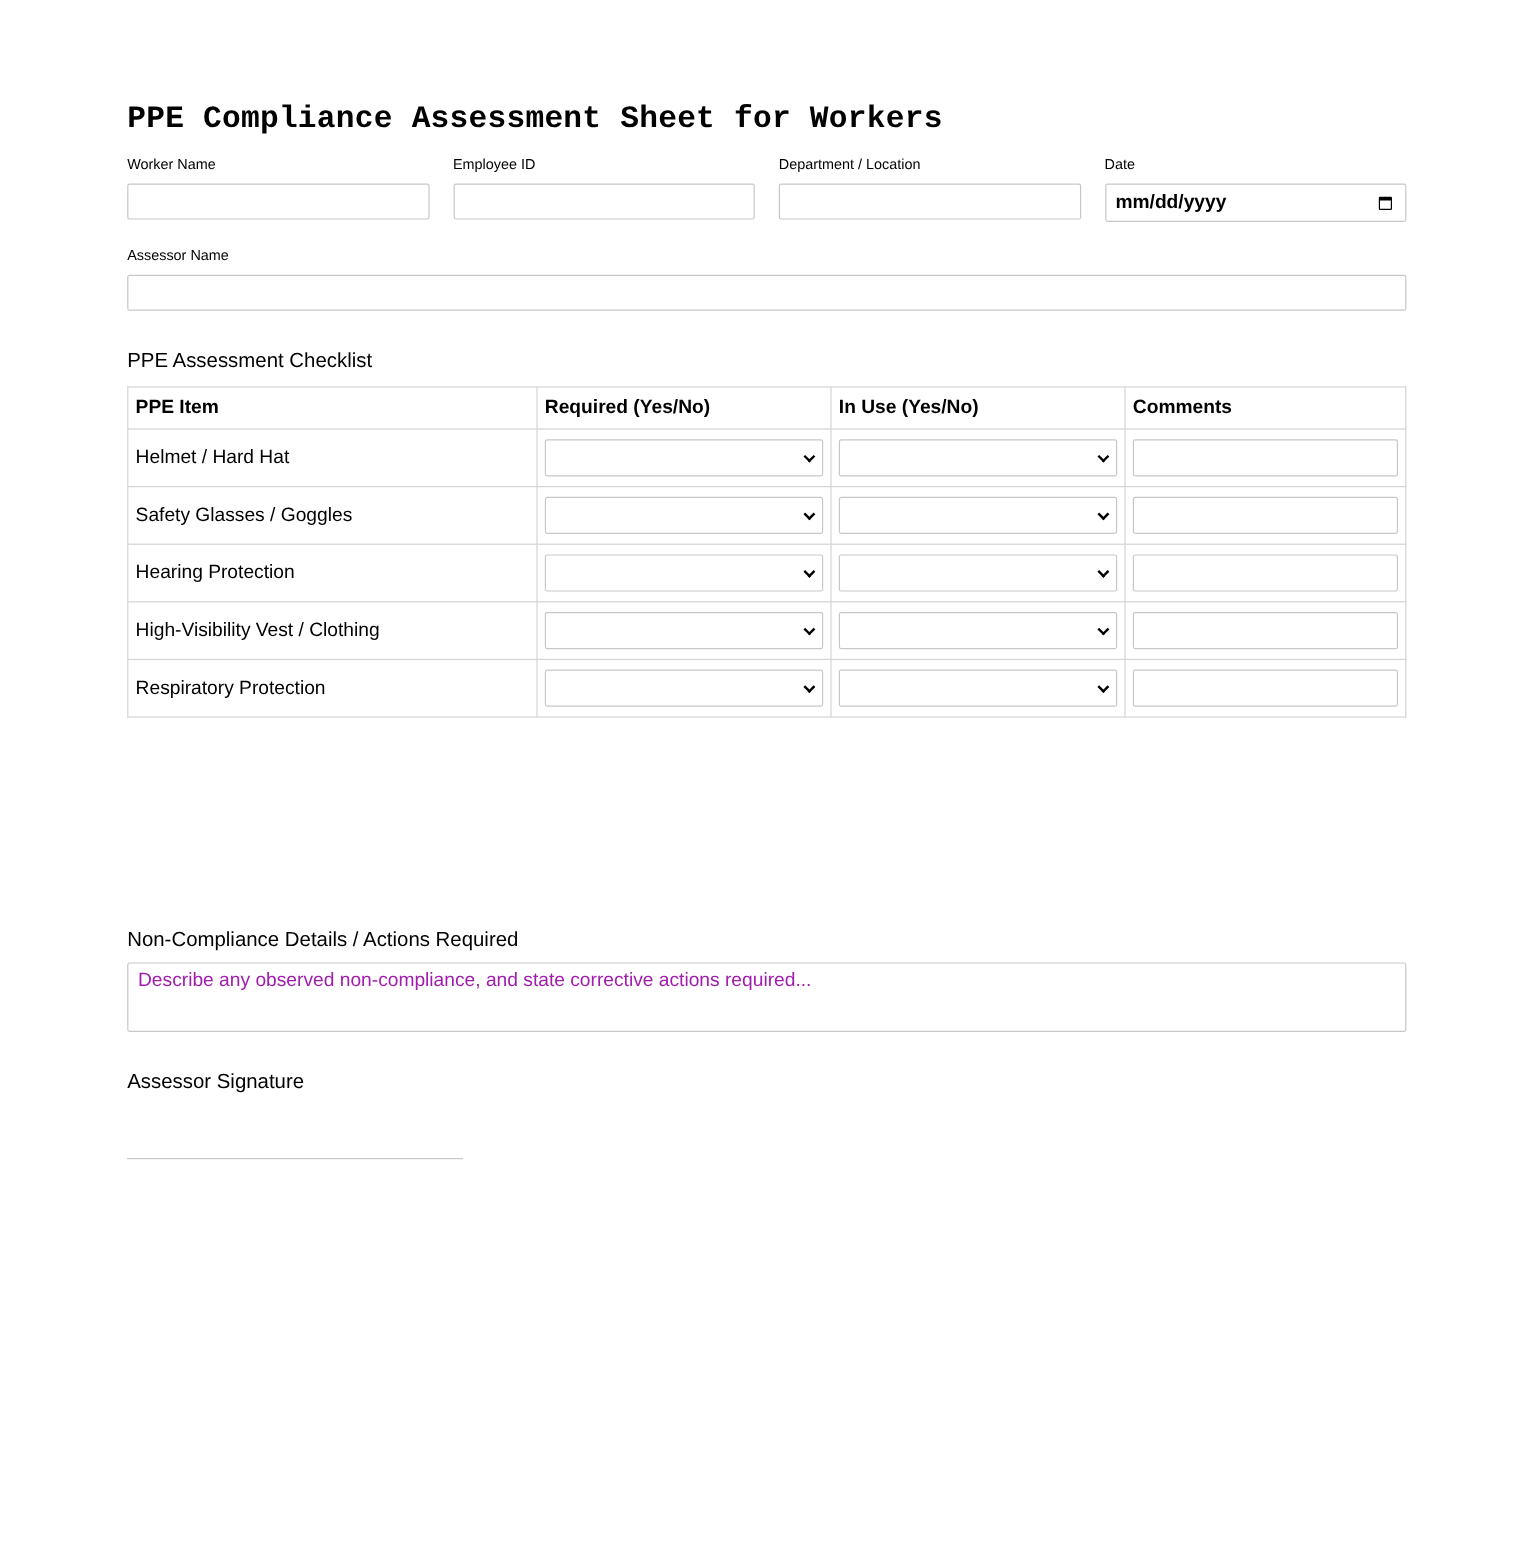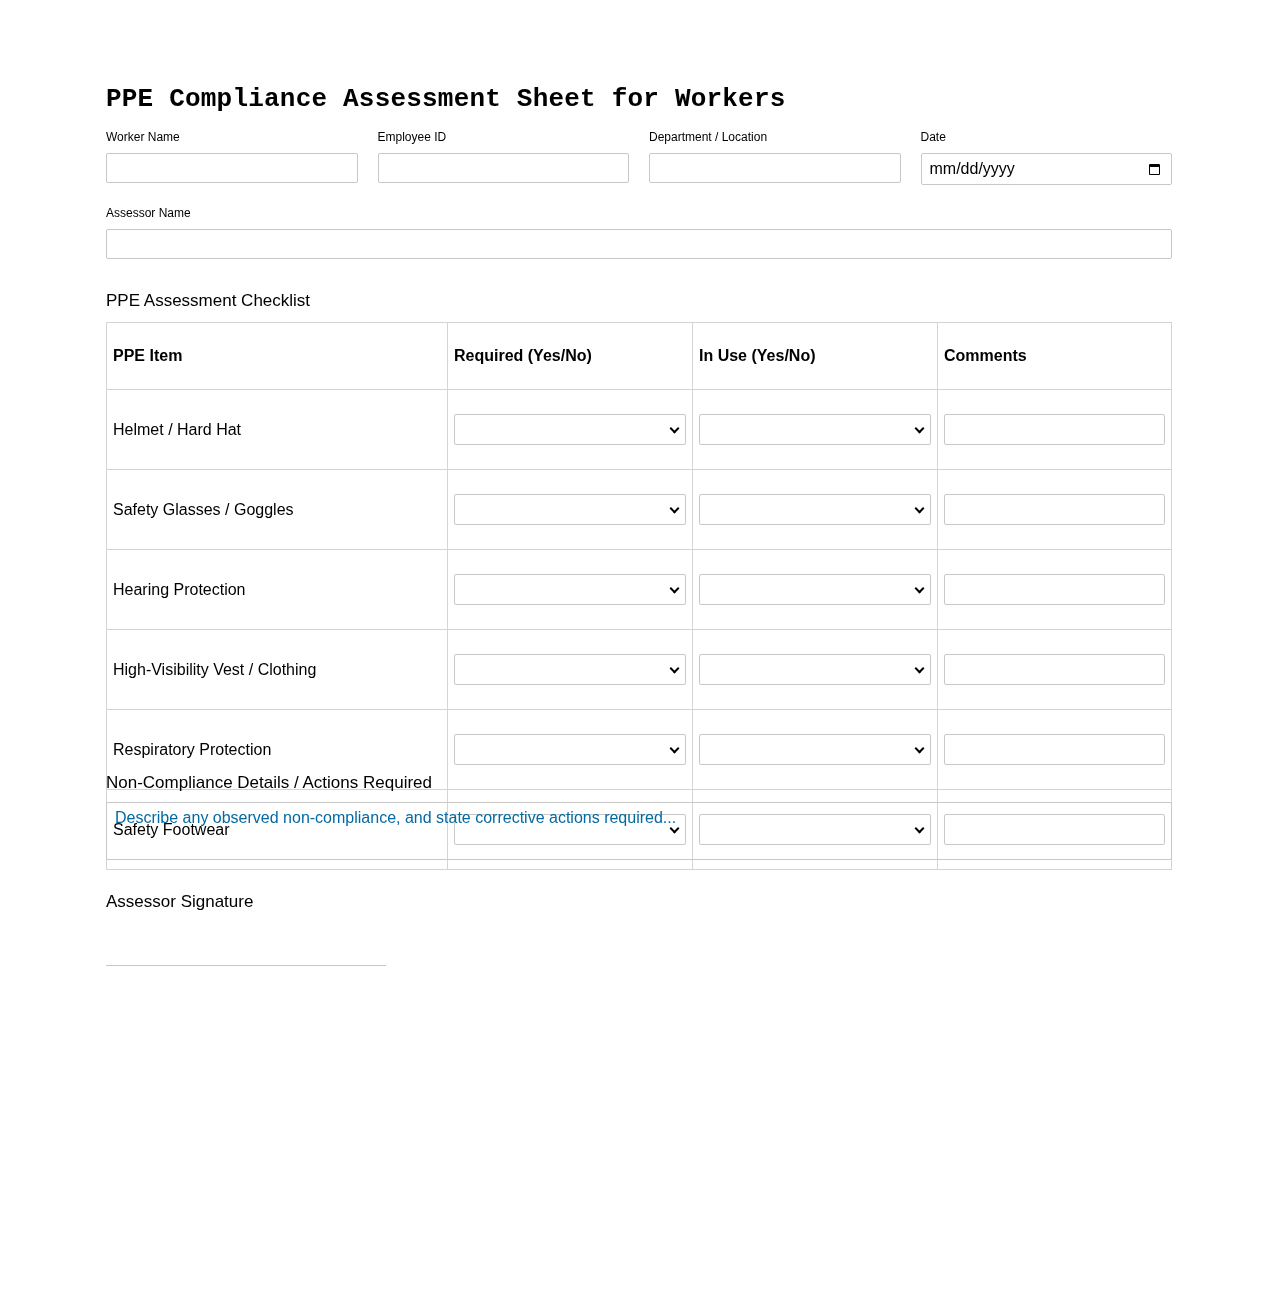--- a/index.html
+++ b/index.html
@@ -13,46 +13,46 @@
   h1 {
     margin: 0; font-size: 26px; font-weight: bold; letter-spacing: 0.2px;
     line-height: 36px; position: absolute; top: 1px; left: 0; font-family: Liberation Mono, monospace;
   }
   .row4 { position: absolute; top: 48px; left: 0; width: 1066px; display: flex; gap: 20px; }
   .field { flex: 1; }
   .lbl { font-size: 12px; line-height: 18px; display: block; margin-bottom: 7px; }
   .inp {
     box-sizing: border-box; width: 100%; height: 30px; border: 1px solid #c8c8c8;
     border-radius: 2px; background: #fff; font-family: "Liberation Sans", sans-serif; font-size: 16px;
-    padding: 0 8px; display: flex; align-items: center; justify-content: space-between;
+    padding: 0 8px; display: flex; align-items: center; justify-content: space-between; font-weight: bold;
   }
   .date-inp { height: 32px; }
   .cal { width: 11px; height: 11px; border: 1.5px solid #000; border-top-width: 3px; border-radius: 1px; box-sizing: border-box; margin-right: 3px; }
   .assessor { position: absolute; top: 124px; left: 0; width: 1066px; }
   .section-title { position: absolute; left: 0; font-size: 17px; line-height: 20px; }
   table {
     position: absolute; top: 242px; left: 0; width: 1066px; border-collapse: collapse;
     font-size: 16px;
   }
-  th, td { border: 1px solid #d4d4d4; text-align: left; padding: 16px 6px; }
+  th, td { border: 1px solid #d4d4d4; text-align: left; padding: 0 6px; }
   th { height: 34px; font-weight: bold; }
   td { height: 47px; }
   .c1 { width: 328px; } .c2 { width: 232px; } .c3 { width: 232px; }
   .sel {
     box-sizing: border-box; width: 100%; height: 31px; border: 1px solid #c8c8c8; border-radius: 2px;
     background: #fff; position: relative;
   }
   .chev {
     position: absolute; right: 7px; top: 10px; width: 5px; height: 5px;
     border-right: 2px solid #000; border-bottom: 2px solid #000; transform: rotate(45deg);
   }
   .txt { box-sizing: border-box; width: 100%; height: 31px; border: 1px solid #c8c8c8; border-radius: 2px; background:#fff; }
   .textarea {
     position: absolute; top: 722px; left: 0; box-sizing: border-box; width: 1066px; height: 58px;
-    border: 1px solid #c8c8c8; border-radius: 2px; padding: 6px 8px; font-size: 16px; color: #0369a1;
+    border: 1px solid #c8c8c8; border-radius: 2px; padding: 6px 8px; font-size: 16px; color: #a21caf;
   }
   .sigline { position: absolute; top: 885px; left: 0; width: 280px; border-top: 1px solid #c8c8c8; }
 </style>
 </head>
 <body>
 
 <div class="page">
   <h1>PPE Compliance Assessment Sheet for Workers</h1>
 
   <div class="row4">
@@ -167,36 +167,20 @@
           </td>
         <td>
             <div class="sel">
               <span class="chev"></span>
             </div>
           </td>
         <td>
             <div class="txt"></div>
           </td>
       </tr>
-      <tr>
-        <td>Safety Footwear</td>
-        <td>
-            <div class="sel">
-              <span class="chev"></span>
-            </div>
-          </td>
-        <td>
-            <div class="sel">
-              <span class="chev"></span>
-            </div>
-          </td>
-        <td>
-            <div class="txt"></div>
-          </td>
-      </tr>
     </tbody>
   </table>
 
   <div class="section-title" style="top:693px">Non-Compliance Details / Actions Required</div>
   <div class="textarea">
     <span>Describe any observed non-compliance, and state corrective actions required...</span>
   </div>
 
   <div class="section-title" style="top:812px">Assessor Signature</div>
   <div class="sigline"></div>

